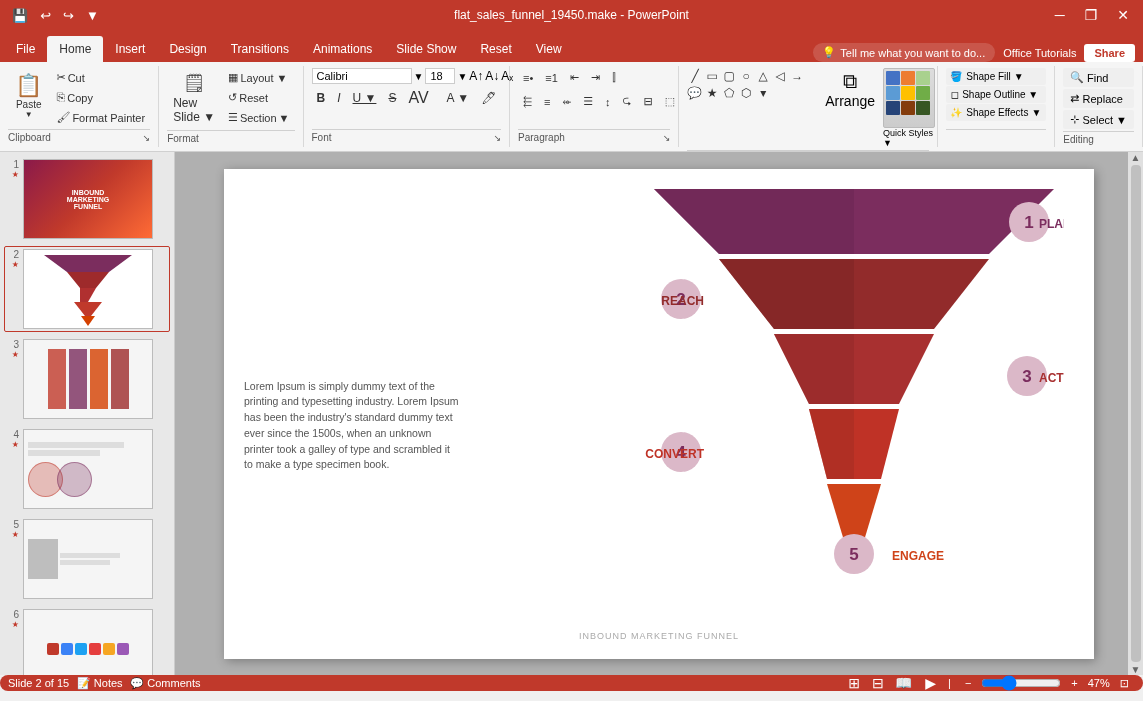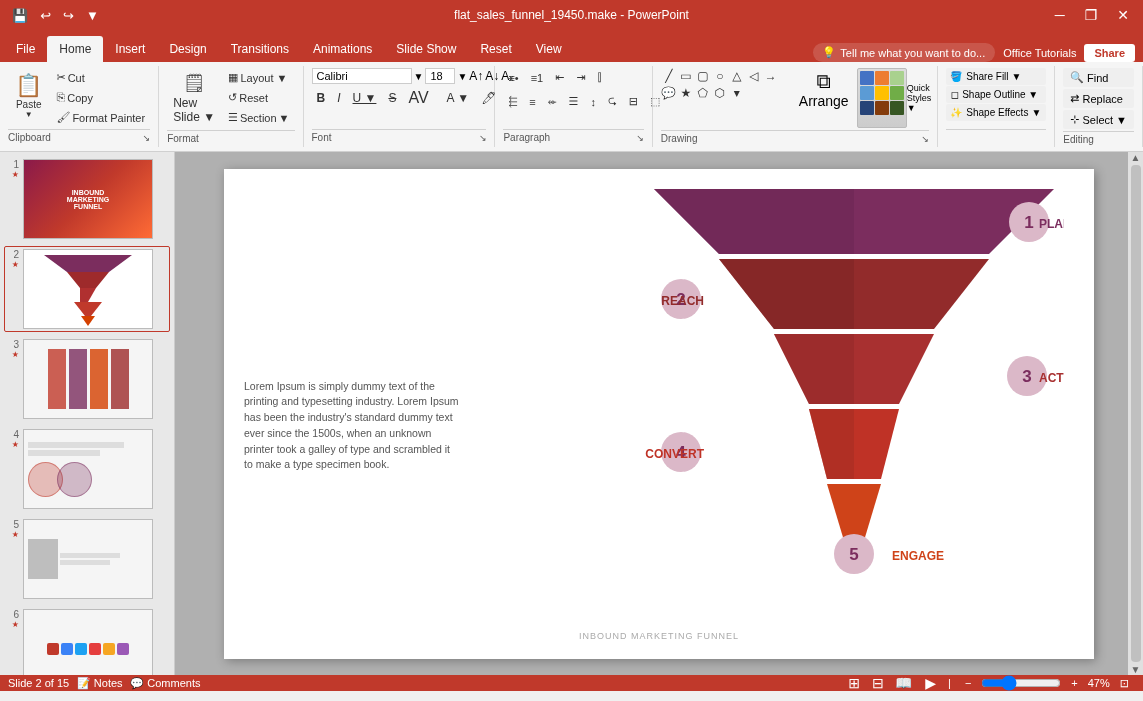--- a/index.html
+++ b/index.html
@@ -39,21 +39,21 @@
     .slide-thumb.active { border-color: #c0392b; }
     .slide-num { font-size: 10px; color: #666; min-width: 12px; text-align: right; }
     .slide-img { width: 130px; height: 80px; background: #fff; border: 1px solid #bbb; display: flex; align-items: center; justify-content: center; overflow: hidden; position: relative; }
     .star-icon { font-size: 8px; color: #c0392b; }
 
     
     .slide-canvas { flex: 1; background: #b0b0b0; display: flex; align-items: center; justify-content: center; overflow: hidden; position: relative; }
     .slide-content { width: 870px; height: 490px; background: white; position: relative; box-shadow: 2px 2px 10px rgba(0,0,0,0.3); }
 
     
-    .status-bar { background: #c0392b; height: 16px; display: flex; align-items: center; justify-content: space-between; padding: 0 8px; color: white; font-size: 11px; }
+    .status-bar { background: #c0392b; height: 16px; display: flex; align-items: center; justify-content: space-between; padding: 0 8px; color: white; font-size: 11px; border-radius: 9px; }
     .status-left { display: flex; align-items: center; gap: 8px; }
     .status-right { display: flex; align-items: center; gap: 4px; }
     .status-btn { background: none; border: none; color: white; cursor: pointer; font-size: 11px; padding: 2px 6px; }
     .view-btn { background: none; border: none; color: white; cursor: pointer; font-size: 14px; padding: 2px 4px; }
     .text-area { position: absolute; left: 20px; top: 210px; width: 215px; font-size: 10.5px; color: #555; line-height: 1.5; }
     .bottom-label { position: absolute; bottom: 18px; left: 50%; transform: translateX(-50%); font-size: 9px; color: #aaa; letter-spacing: 1px; text-transform: uppercase; white-space: nowrap; }
 
     
     .format-row { display: flex; align-items: center; gap: 2px; }
     .font-box { border: 1px solid #ccc; background: white; padding: 1px 4px; font-size: 11px; width: 100px; }
@@ -232,21 +232,21 @@
           <span class="shape-cell">⬡</span>
           <span class="shape-cell">▾</span>
         </div>
       </div>
 
       <div class="arrange-btn">
         <span style="font-size:20px;">⧉</span>
         <span style="font-size:14px;">Arrange</span>
       </div>
 
-      <div style="display:flex;flex-direction:row;align-items:center;">
+      <div style="display:flex;flex-direction:column;align-items:center;">
         <div class="quick-styles-box">
           <div class="qs-row">
               <div class="qs-cell" style="background:#4472c4;"></div>
               <div class="qs-cell" style="background:#ed7d31;"></div>
               <div class="qs-cell" style="background:#a9d18e;"></div>
             </div>
           <div class="qs-row">
               <div class="qs-cell" style="background:#5b9bd5;"></div>
               <div class="qs-cell" style="background:#ffc000;"></div>
               <div class="qs-cell" style="background:#70ad47;"></div>
@@ -263,21 +263,21 @@
     <div class="ribbon-group-label">
       <span>Drawing</span>
       <span style="cursor:pointer;font-size:9px;">↘</span>
     </div>
   </div>
 
   <div class="ribbon-group">
     <div class="shape-options">
       <button class="shape-opt-btn">
         <span>🪣</span>
-        <span>Share Fill</span> ▼
+        <span>Shape Fill</span> ▼
       </button>
       <button class="shape-opt-btn">
         <span>◻</span>
         Shape Outline ▼
       </button>
       <button class="shape-opt-btn">
         <span>✨</span>
         <span>Shape Effects</span> ▼
       </button>
     </div>

